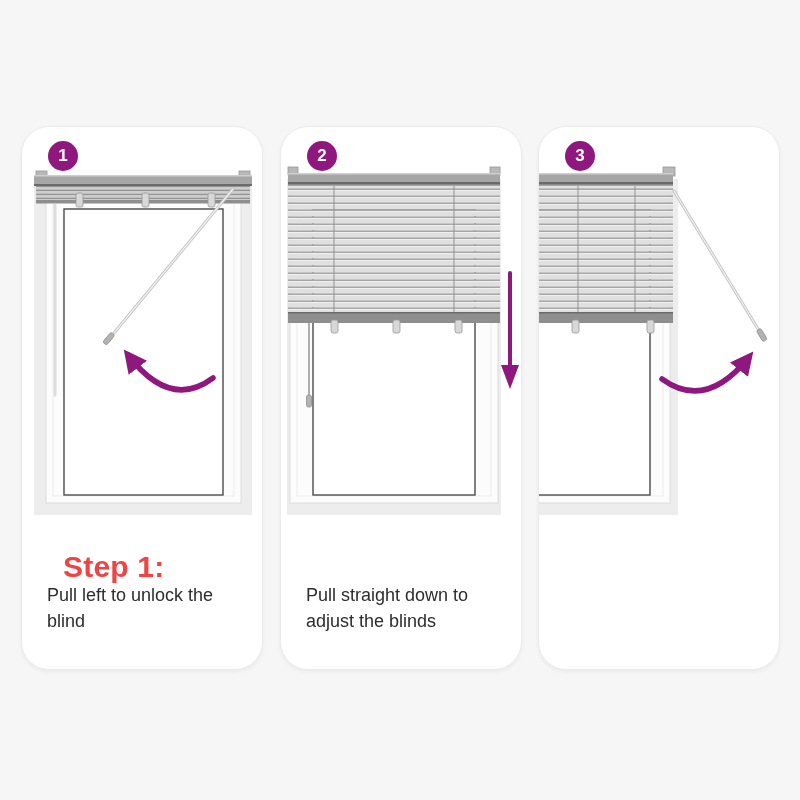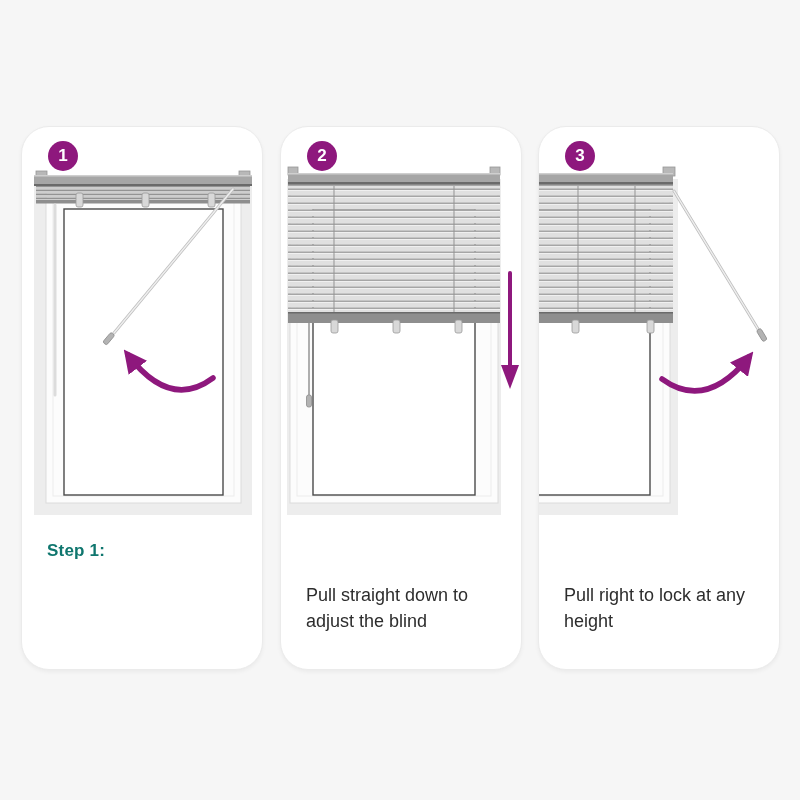--- a/index.html
+++ b/index.html
@@ -26,22 +26,22 @@
     position:absolute;left:26px;top:14px;width:30px;height:30px;
     border-radius:50%;
     background:var(--accent,#8e187d);
     color:#ffffff;font-size:17px;font-weight:700;
     display:flex;align-items:center;justify-content:center;
     z-index:3;
   }
   .illustration{position:absolute;left:0;top:0;width:242px;height:400px;display:block;}
   .step-title{
     position:absolute;left:25px;top:408px;
-    font-size:17px;font-weight:700;color:#0f766e;line-height:32px;
-    letter-spacing:0.2px;margin:0;
+    font-size:30px;font-weight:700;color:#ef4444;line-height:32px;
+    letter-spacing:0.2px;margin:16px;
   }
   .step-desc{
     position:absolute;left:25px;top:455px;width:182px;
     font-size:18px;color:#2d2d2d;line-height:26px;margin:0;
   }
   
   .accent-stroke{stroke:var(--accent,#8e187d);fill:none;stroke-linecap:round;}
   .accent-fill{fill:var(--accent,#8e187d);}
   .glass{fill:#ffffff;stroke:#4a4a4a;stroke-width:1.4;}
   .frame{fill:#fcfcfc;stroke:#dcdcdc;stroke-width:1;}
@@ -108,20 +108,21 @@
         <line class="cord-inner" x1="211" y1="62" x2="92" y2="206"></line>
         <g transform="translate(89,209) rotate(40)">
           <rect class="tassel" x="-2.5" y="-3" width="5" height="13" rx="2"></rect>
         </g>
       </g>
 
       <path d="M 191 251 Q 148 283 106 228" class="accent-stroke" stroke-width="5.5" marker-end="url(#ah1)"></path>
     </svg>
 
     <h2 class="step-title">Step 1:</h2>
+    <p class="step-desc">Pull left to unlock the blind</p>
   </div>
 
   <div class="card card2">
     <div class="badge">
       <span>2</span>
     </div>
 
     <svg class="illustration" viewBox="0 0 242 400" aria-hidden="true">
       <defs>
         <pattern id="p2slat" patternUnits="userSpaceOnUse" width="6" height="7">
@@ -158,21 +159,21 @@
         <line class="cord-thin" x1="28" y1="196" x2="28" y2="268"></line>
         <rect class="tassel" x="25.5" y="268" width="5" height="12" rx="2"></rect>
       </g>
 
       <g>
         <line class="accent-stroke" x1="229" y1="146" x2="229" y2="240" stroke-width="4"></line>
         <polygon class="accent-fill" points="220,238 238,238 229,262"></polygon>
       </g>
     </svg>
 
-    <p class="step-desc">Pull straight down to adjust the blind</p>
+    <p class="step-desc">Pull straight down to adjust the blinds</p>
   </div>
 
   <div class="card card3">
     <div class="badge">
       <span>3</span>
     </div>
 
     <svg class="illustration" viewBox="0 0 242 400" aria-hidden="true">
       <defs>
         <pattern id="p3slat" patternUnits="userSpaceOnUse" width="6" height="7">
@@ -210,16 +211,15 @@
         <line class="cord-outer" x1="135" y1="64" x2="219" y2="202"></line>
         <line class="cord-inner" x1="135" y1="64" x2="219" y2="202"></line>
         <g transform="translate(221,205) rotate(-31)">
           <rect class="tassel" x="-2.5" y="-3" width="5" height="13" rx="2"></rect>
         </g>
       </g>
 
       <path d="M 123 252 Q 167 284 210 230" class="accent-stroke" stroke-width="5.5" marker-end="url(#ah3)"></path>
     </svg>
 
-    <p class="step-desc">Pull right to lock at any height</p>
   </div>
 
 </div>
 
 </body></html>

